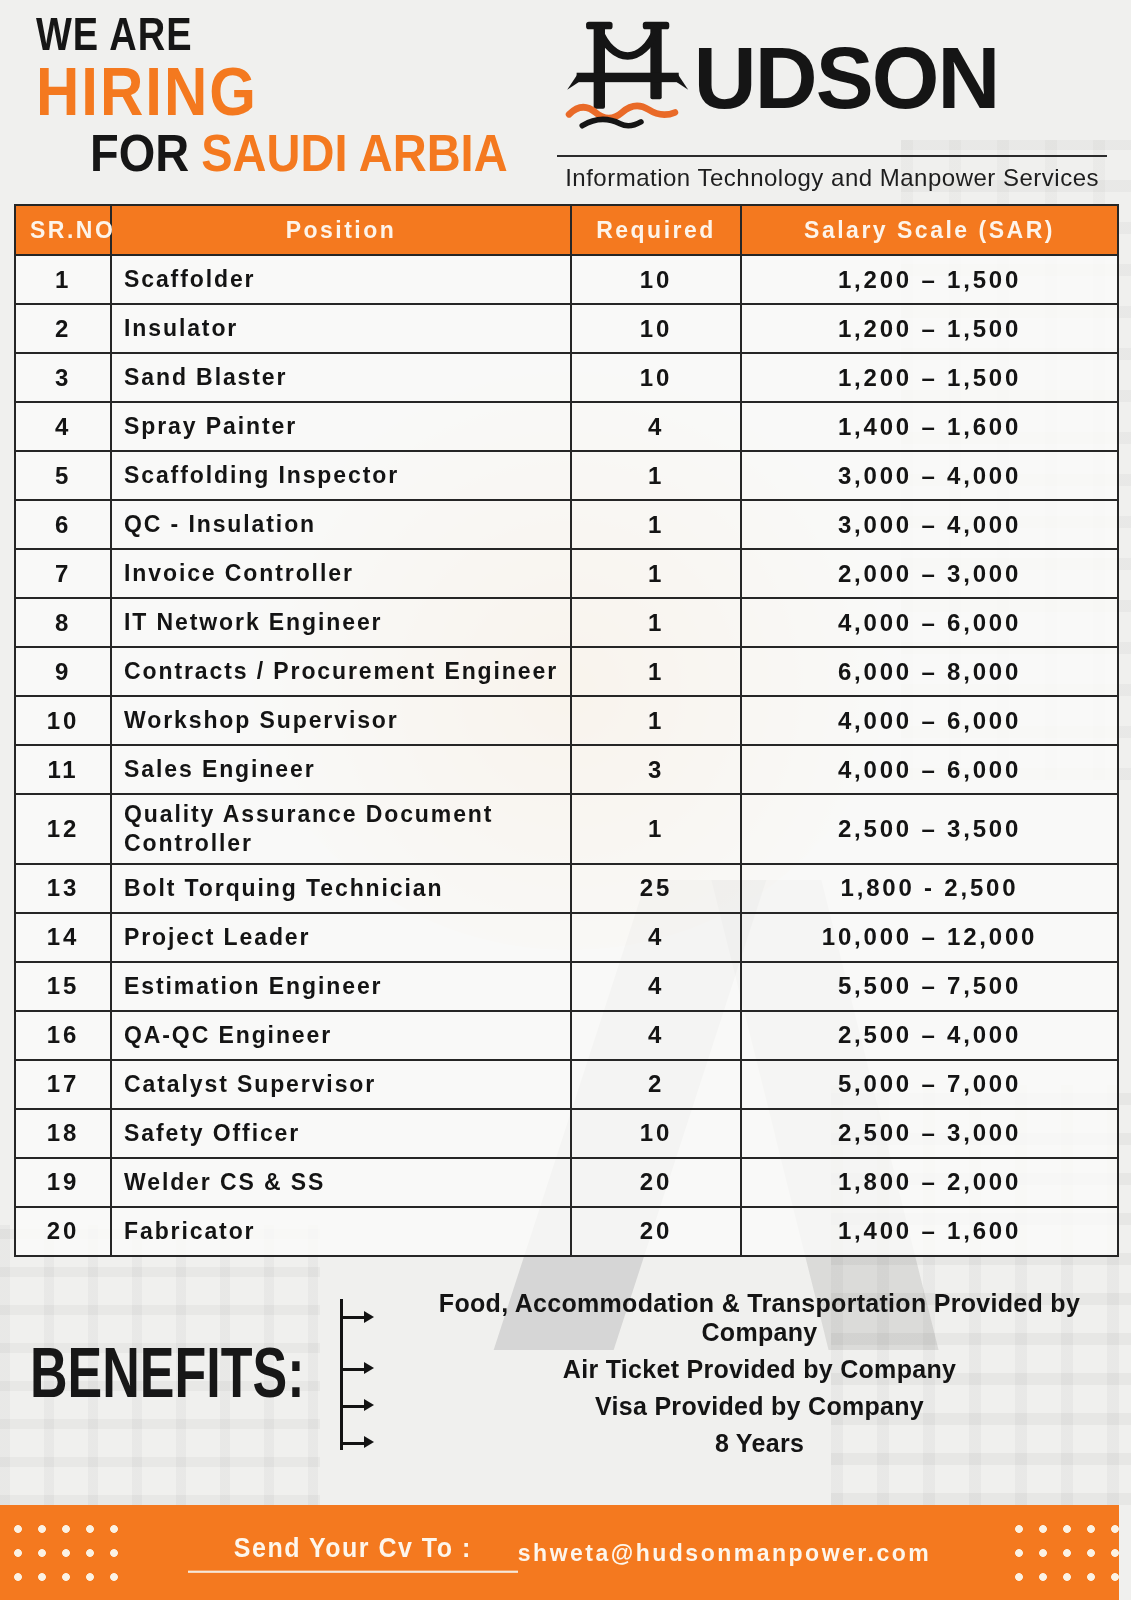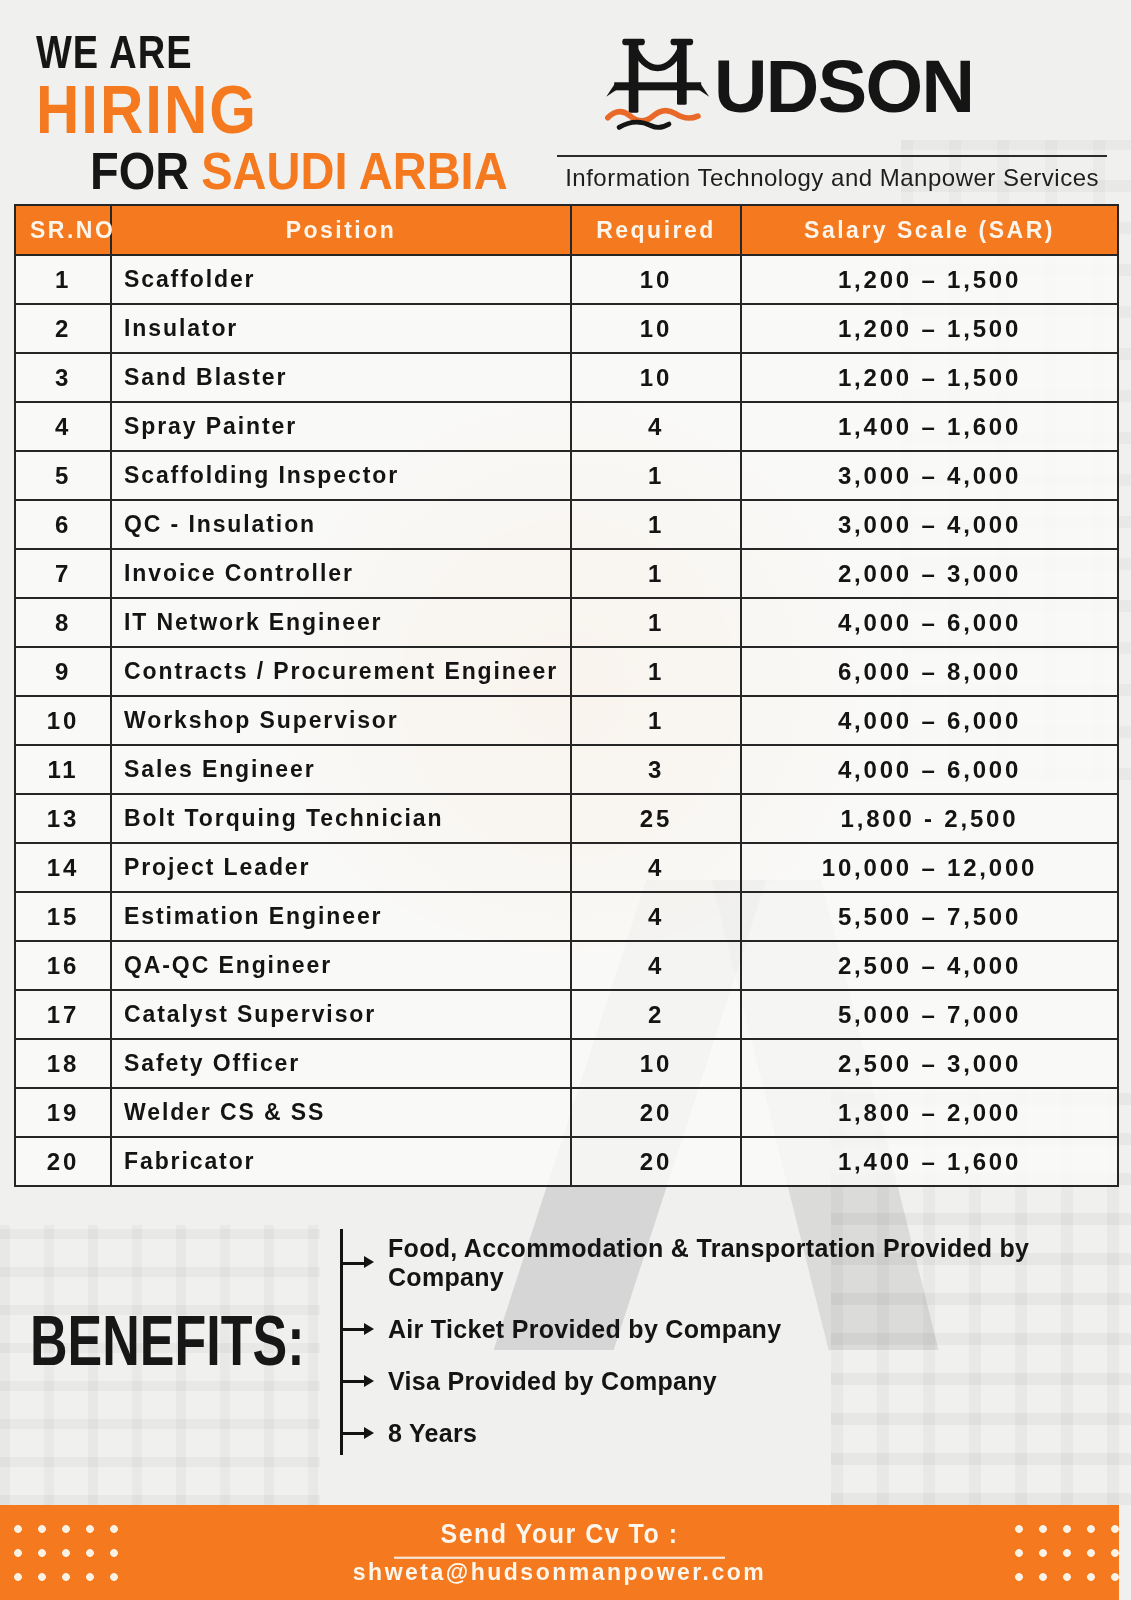--- a/index.html
+++ b/index.html
@@ -19,21 +19,21 @@
     background:repeating-linear-gradient(0deg, rgba(0,0,0,0.03) 0 12px, transparent 12px 42px),
                repeating-linear-gradient(90deg, rgba(0,0,0,0.025) 0 12px, transparent 12px 48px); }
   .wm-grid-bl { left:0; bottom:95px; width:320px; height:280px;
     background:repeating-linear-gradient(0deg, rgba(0,0,0,0.035) 0 10px, transparent 10px 38px),
                repeating-linear-gradient(90deg, rgba(0,0,0,0.03) 0 10px, transparent 10px 44px); }
   .wm-grid-br { right:0; bottom:95px; width:300px; height:420px;
     background:repeating-linear-gradient(0deg, rgba(0,0,0,0.04) 0 12px, transparent 12px 40px),
                repeating-linear-gradient(90deg, rgba(0,0,0,0.03) 0 12px, transparent 12px 46px); }
 
   
-  .header { position:relative; z-index:1; display:flex; padding:26px 0 0 36px; height:192px; }
+  .header { position:relative; z-index:1; display:flex; padding:8px 0 0 36px; height:192px; }
   .title-block { flex:none; width:500px; }
   .t1 { font-size:38px; line-height:44px; font-weight:900; color:var(--ink); letter-spacing:1px;
         transform:scaleY(1.2); transform-origin:left top; }
   .t2 { font-size:60px; line-height:70px; font-weight:900; color:var(--orange); letter-spacing:2px;
         transform:scaleY(1.15); transform-origin:left top; }
   .t3 { font-size:47px; line-height:56px; font-weight:900; margin-left:54px; white-space:nowrap;
         transform:scaleY(1.12); transform-origin:left top; }
   .t3 .black { color:var(--ink); }
   .t3 .orange { color:var(--orange); margin-left:12px; }
 
@@ -53,29 +53,29 @@
   .positions td:nth-child(2) { text-align:left; padding-left:12px; font-size:23px; letter-spacing:1.9px; }
 
   
   .benefits { position:relative; z-index:1; margin:24px 0 0 30px; display:flex; align-items:center; }
   .benefits-label { flex:none; width:300px; font-size:52px; font-weight:900; color:#171717;
         transform:scaleY(1.35); transform-origin:left center; letter-spacing:0; }
   .benefits-list { list-style:none; margin:0; padding:0; position:relative; }
   .benefits-list::before { content:""; position:absolute; left:10px; top:18px; bottom:16px;
         width:3px; background:#131313; }
   .benefits-list li { position:relative; padding-left:58px; font-size:25px; font-weight:bold;
-        color:#141414; margin:23px 0; letter-spacing:0.3px; }
+        color:#141414; margin:8px 0; letter-spacing:0.3px;text-align:center; }
   .benefits-list li::before { content:""; position:absolute; left:10px; top:calc(50% - 1.5px);
         width:26px; height:3px; background:#131313; }
   .benefits-list li::after { content:""; position:absolute; left:34px; top:calc(50% - 7px);
         border-left:10px solid #131313; border-top:6.5px solid transparent; border-bottom:6.5px solid transparent; }
 
   
   .footer { position:absolute; z-index:2; left:0; right:12px; bottom:0; height:95px; background:var(--orange);
-        display:flex; flex-direction:column; align-items:center; justify-content:center; }
+        display:flex; flex-direction:row; align-items:center; justify-content:center; }
   .cv-label { color:#FDF6EC; font-weight:900; font-size:25px; letter-spacing:1.5px;
         transform:scaleY(1.1); padding:0 46px 6px 46px; border-bottom:2px solid #F6E8D8; }
   .email { margin-top:2px; color:#FDF6EC; font-size:23px; letter-spacing:2.5px; font-weight:600; }
   .dots { position:absolute; top:10px; bottom:10px; width:118px;
         background-image:radial-gradient(circle, #FBF2E4 3.5px, transparent 4.3px);
         background-size:24px 24px; background-position:6px 2px; }
   .dots.left { left:0; } .dots.right { right:0; }
 </style>
 </head>
 <body>
@@ -194,20 +194,26 @@
           <td>1</td>
           <td>4,000 – 6,000</td>
         </tr>
         <tr>
           <td>11</td>
           <td>Sales Engineer</td>
           <td>3</td>
           <td>4,000 – 6,000</td>
         </tr>
         <tr>
+          <td>12</td>
+          <td>Quality Assurance Document Controller</td>
+          <td>1</td>
+          <td>2,500 – 3,500</td>
+        </tr>
+        <tr>
           <td>13</td>
           <td>Bolt Torquing Technician</td>
           <td>25</td>
           <td>1,800 - 2,500</td>
         </tr>
         <tr>
           <td>14</td>
           <td>Project Leader</td>
           <td>4</td>
           <td>10,000 – 12,000</td>

